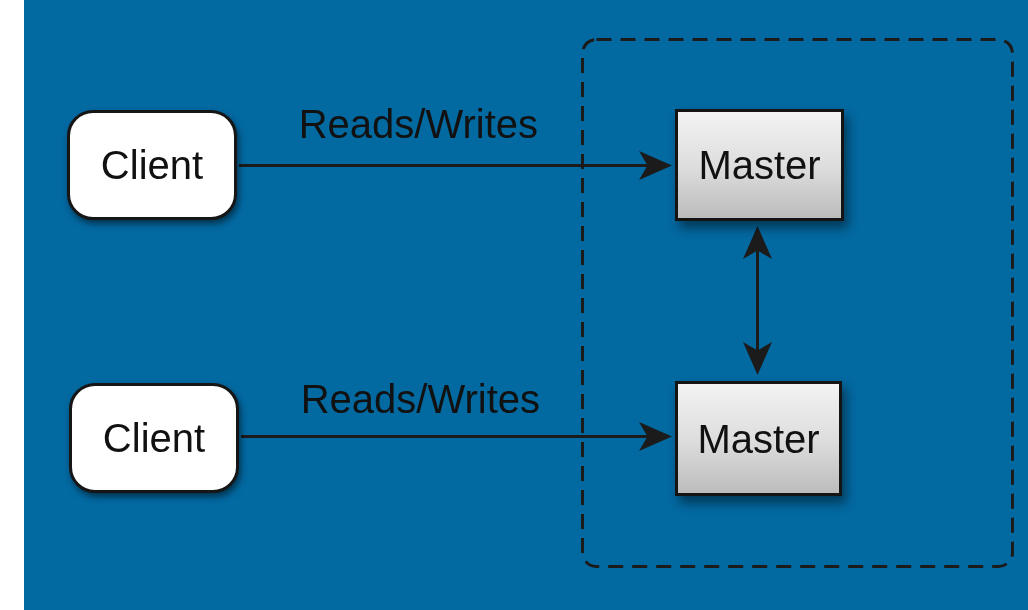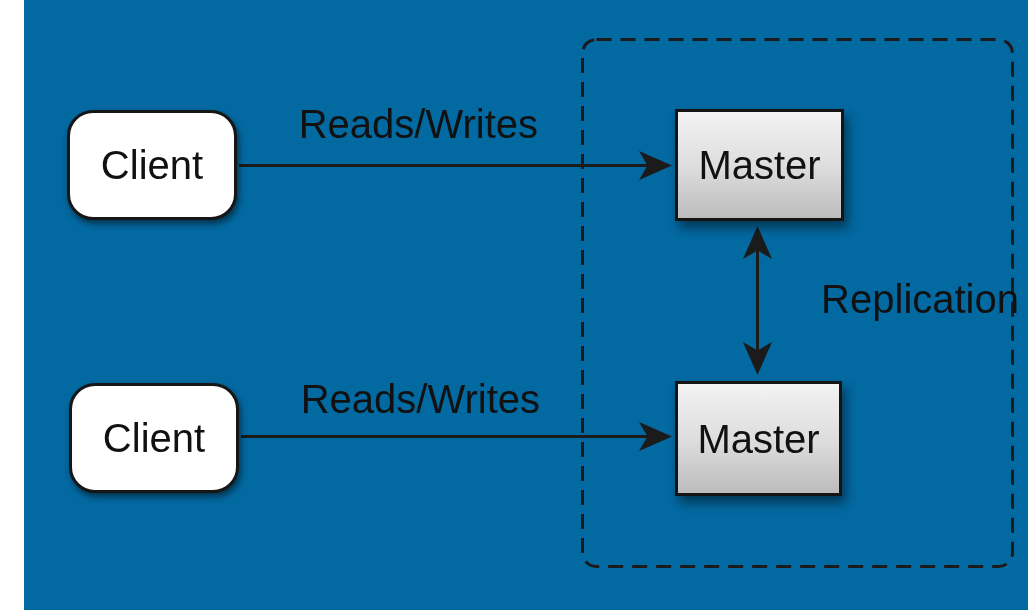--- a/index.html
+++ b/index.html
@@ -103,15 +103,14 @@
   </div>
 
   <div class="node node-master master-bottom">
     <span>Master</span>
   </div>
 
   <div class="edge-label rw-top">Reads/Writes</div>
 
   <div class="edge-label rw-bottom">Reads/Writes</div>
 
-  <div class="edge-label replication-label">Replication</div>
 
 </div>
 
 </body></html>

